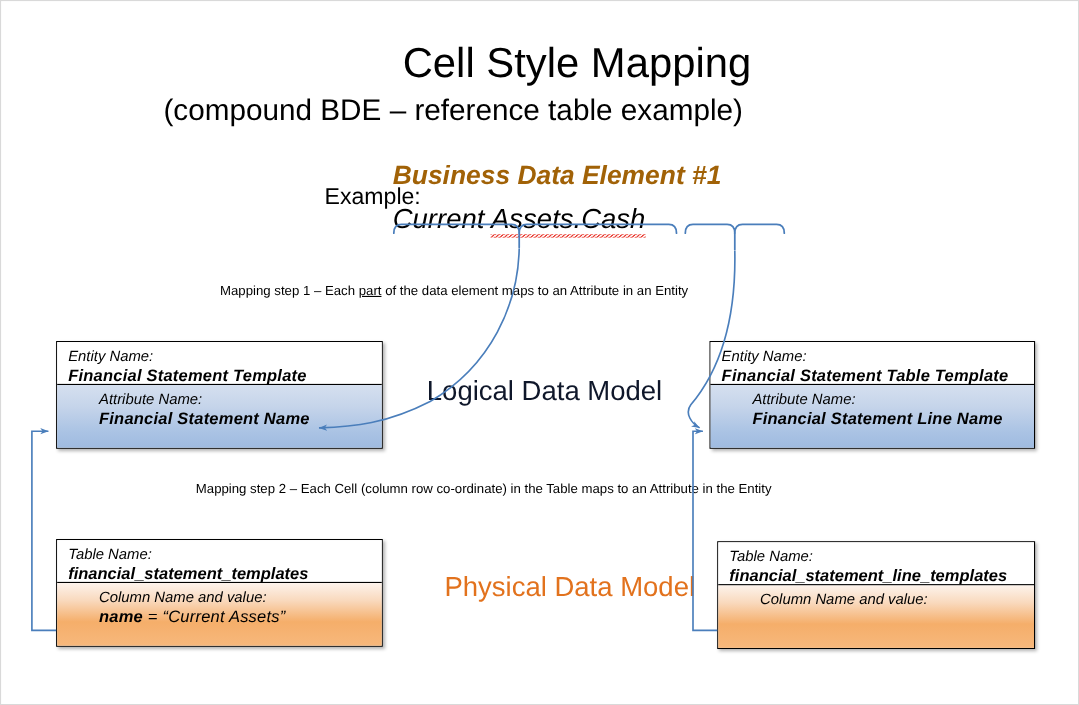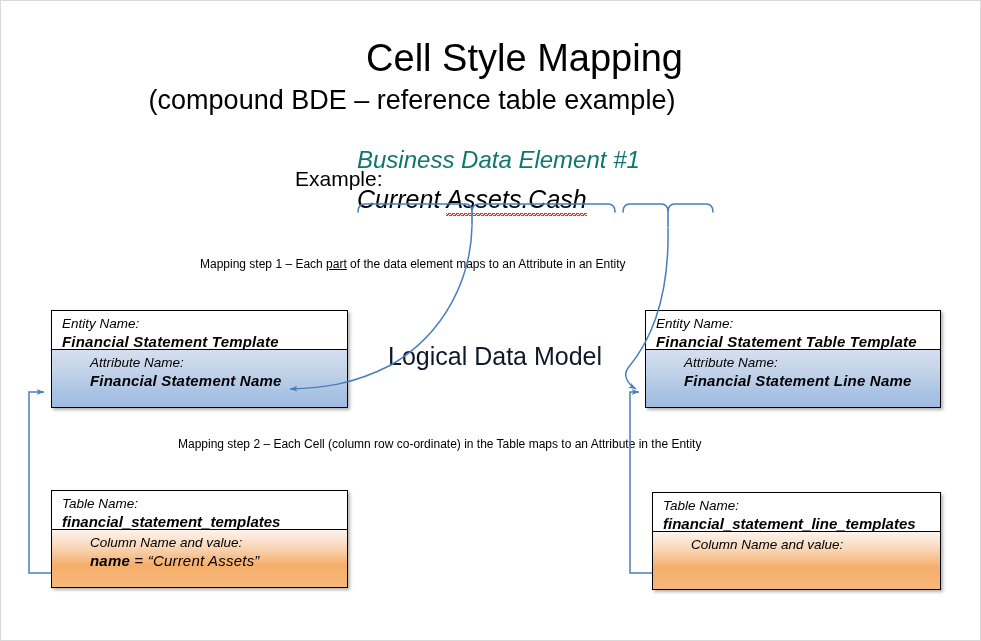--- a/index.html
+++ b/index.html
@@ -27,21 +27,21 @@
   }
 
   
   .example-label{
     position:absolute;left:267px;top:169px;
     font-size:21px;line-height:20px;margin-left:28px;
   }
   .bde-label{
     position:absolute;left:357px;top:146px;
     font-size:24px;line-height:28px;
-    font-style:italic;font-weight:400;color:#0f766e;
+    font-style:italic;font-weight:700;color:#a16207;
     white-space:nowrap;
   }
   .bde-value{
     position:absolute;left:357px;top:184px;
     font-size:25px;line-height:30px;white-space:nowrap;font-style:italic;
   }
   .sp-underline{
     position:relative;
     background-image:
       repeating-linear-gradient(135deg,
@@ -131,20 +131,21 @@
 
   <div class="example-label">Example:</div>
   <div class="bde-label">Business Data Element #1</div>
   <div class="bde-value"><span>Current </span><span class="sp-underline">Assets.Cash</span></div>
 
   <div class="step-text step1"><span>Mapping step 1 – Each </span><u>part</u><span> of the data element maps to an Attribute in an Entity</span></div>
 
   <div class="step-text step2">Mapping step 2 – Each Cell (column row co-ordinate) in the Table maps to an Attribute in the Entity</div>
 
   <div class="model-caption logical">Logical Data Model</div>
+  <div class="model-caption physical">Physical Data Model</div>
 
   <div class="card" id="entity-left">
     <div class="row top">
       <span class="cap">Entity Name:</span>
       <span class="val">Financial Statement Template</span>
     </div>
     <div class="row bot div band-blue">
       <span class="cap">Attribute Name:</span>
       <span class="val">Financial Statement Name</span>
     </div>

